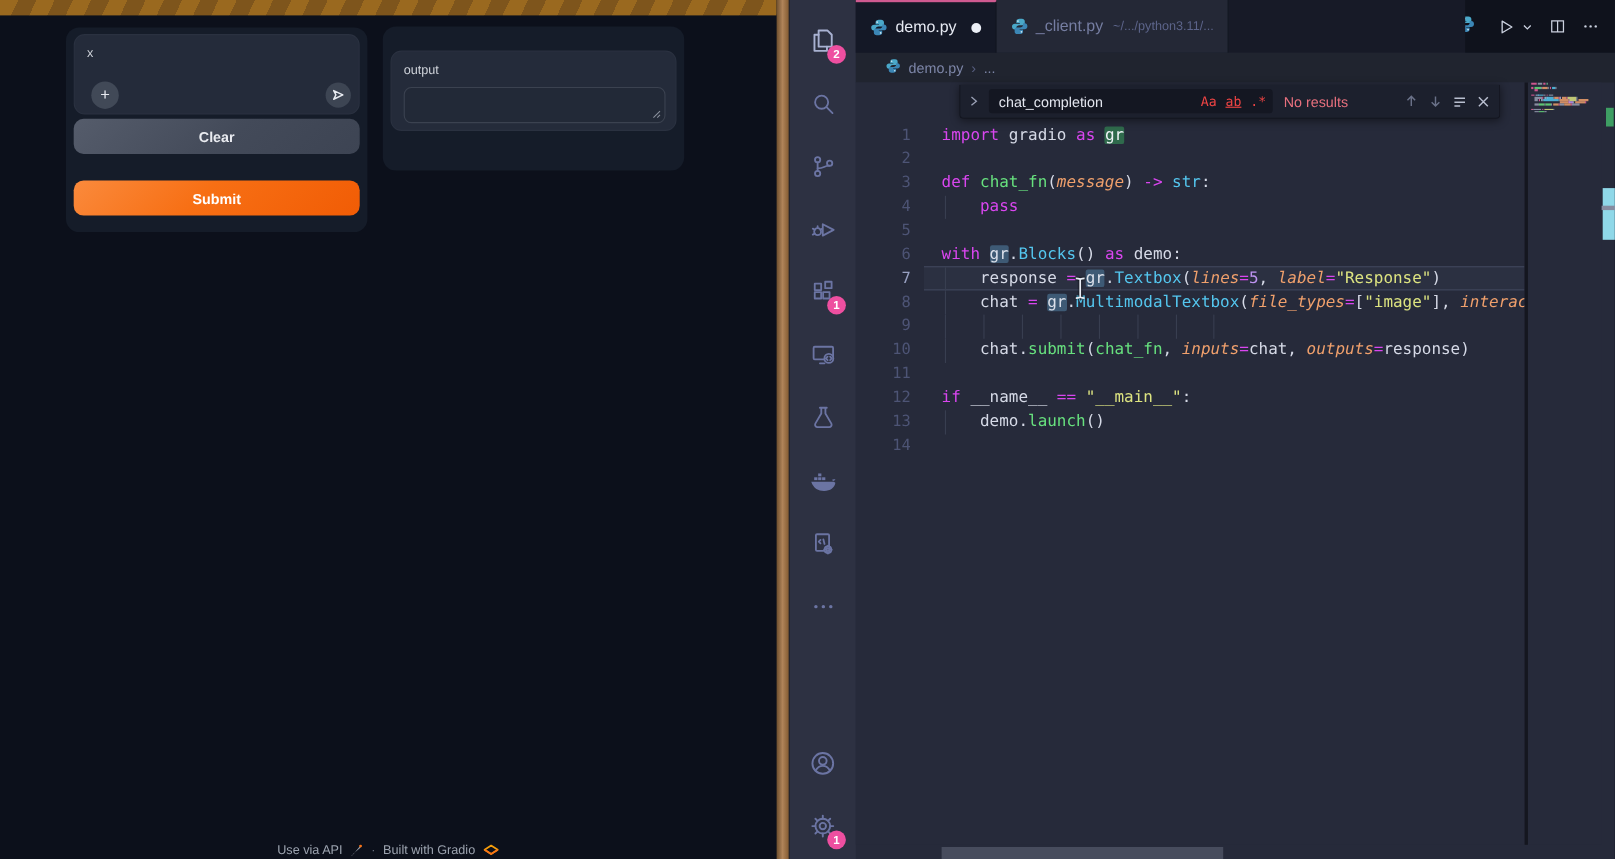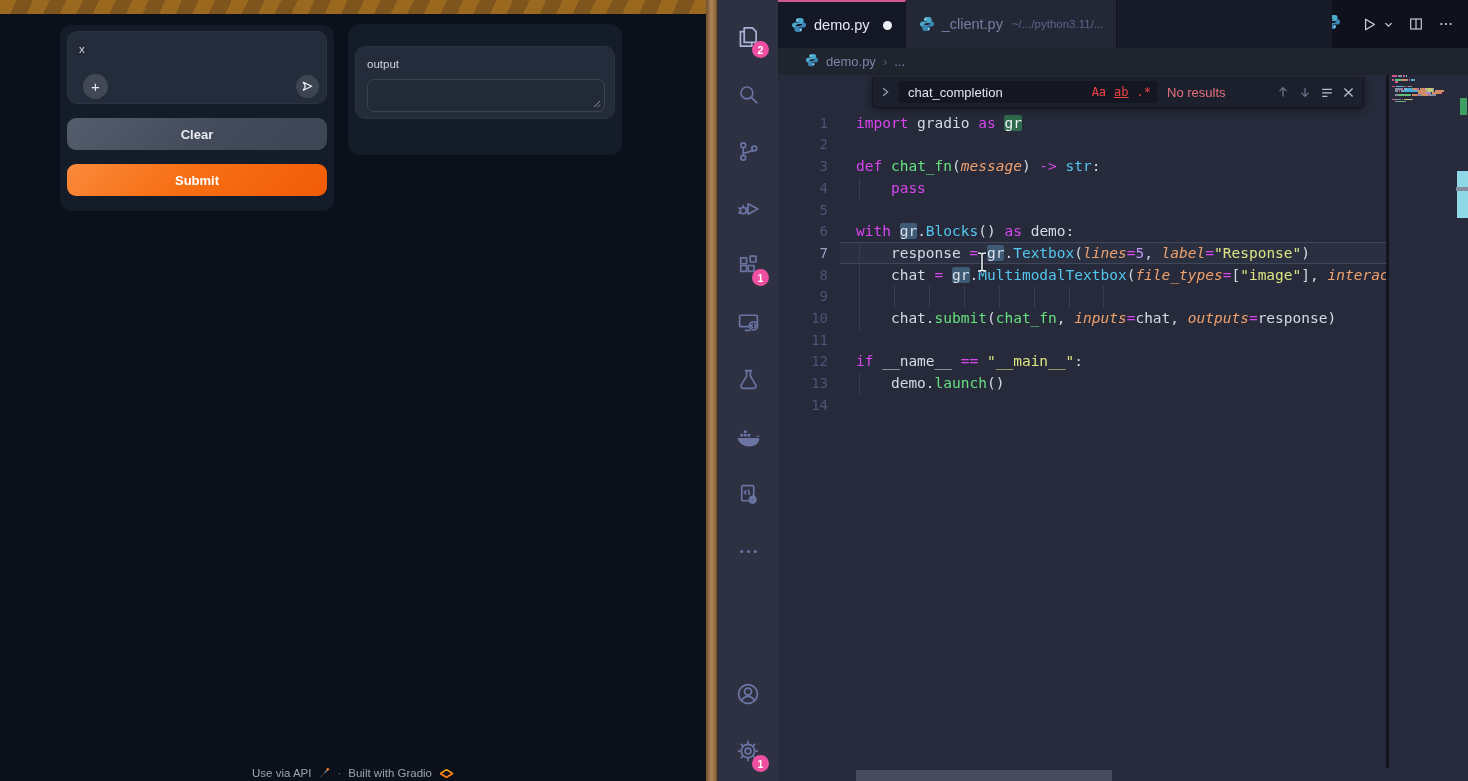--- a/index.html
+++ b/index.html
@@ -24,26 +24,26 @@
               color:#e8eaf0; font-size:15px; line-height:1; cursor:pointer; }
   #g-plus-btn { left:15px; top:42px; }
   #g-send-btn { left:228px; top:43px; width:23px; height:23px; background:#3d4553; }
   #g-textarea { position:absolute; left:11px; top:32px; width:238px; height:33px;
                 background:#20273466; border:1px solid #3b4250; border-radius:7px; }
   .g-resize { position:absolute; right:3px; bottom:3px; width:8px; height:8px; }
   .g-btn { position:absolute; left:7px; width:260px; height:32px; border:none; border-radius:9px;
            font-family:"Liberation Sans",sans-serif; font-size:13px; font-weight:700;
            color:#e9ebf0; cursor:pointer;
            background:linear-gradient(135deg,#555c6b 0%,#434a59 55%,#3d4453 100%); }
-  #g-clear-btn { top:93px; }
+  #g-clear-btn { top:83px; }
   #g-flag-btn  { top:93px; }
   #g-submit-btn { top:139px; color:#ffffff;
            background:linear-gradient(135deg,#fa8a3c 0%,#f76f14 45%,#f15c05 100%); }
   #g-footer { left:0; top:767px; width:706px; display:flex; justify-content:center;
-              align-items:center; gap:7px; font-size:11.5px; color:#9ca3af; }
+              gap:7px; font-size:11.5px; color:#9ca3af; }
   #g-footer .lnk { cursor:pointer; }
   #g-footer .dot { color:#6b7280; }
 
   
   #window-divider { left:706px; top:0; width:12px; height:781px;
     background:linear-gradient(90deg,#6e4f2e 0%,#b08459 45%,#8a6238 85%,#1a1c26 100%); }
 
   
   #vscode-pane { left:718px; top:0; width:750px; height:781px; background:#262a3a; }
   #activity-bar { position:absolute; left:0; top:0; width:60px; height:781px; background:#2d3142; }

